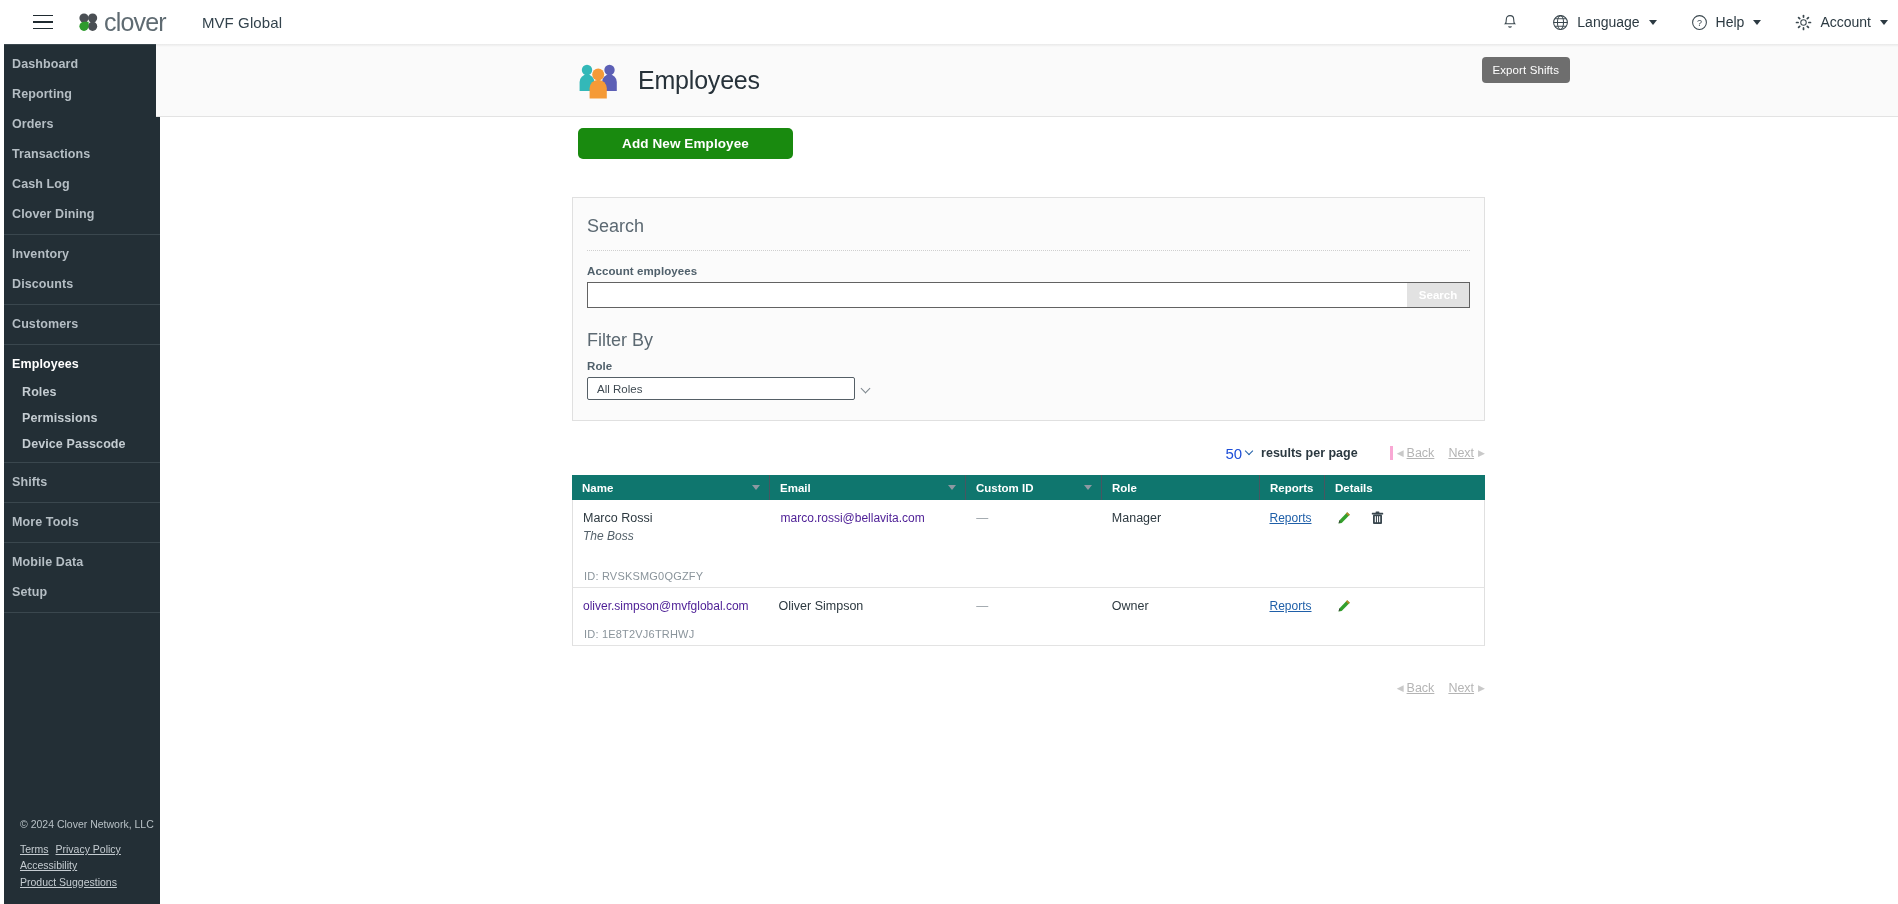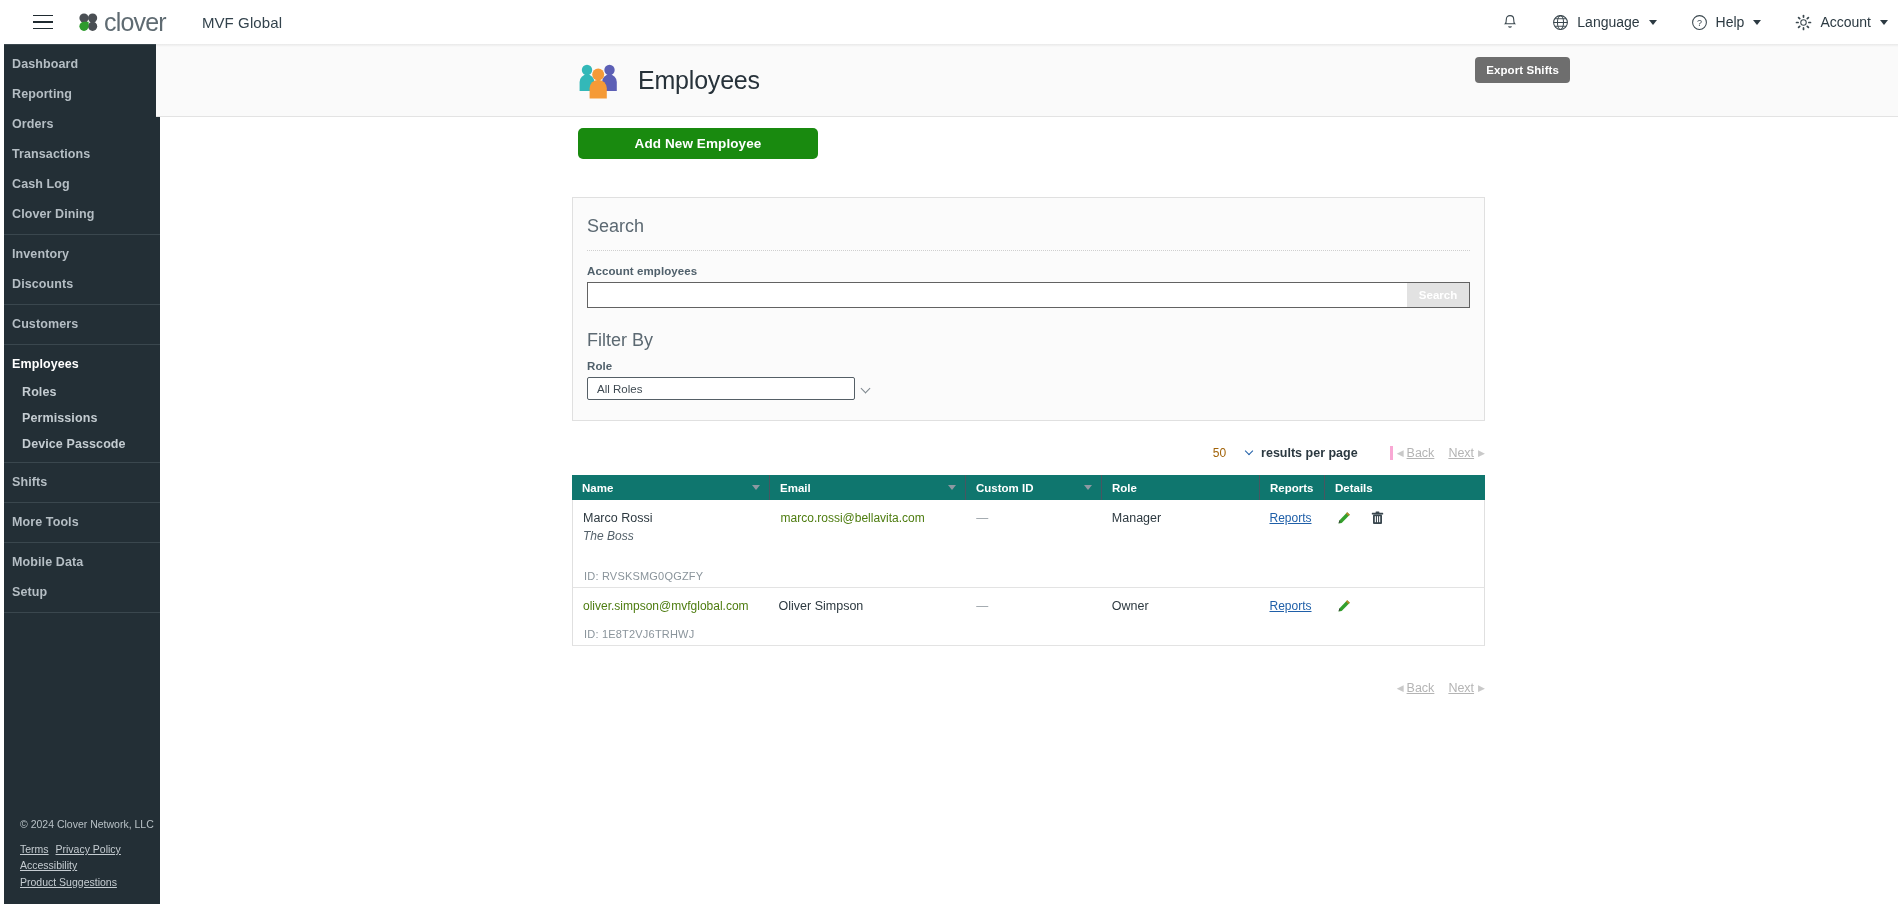--- a/index.html
+++ b/index.html
@@ -93,30 +93,30 @@
   }
   .title-wrap { display: flex; align-items: center; margin-left: 420px; }
   .emp-icon { width: 44px; height: 38px; position: relative; }
   .page-title {
     margin-left: 18px; font-size: 25px; color: #27323a;
     font-weight: 400; letter-spacing: -.2px;
   }
   .export-btn {
     position: absolute; right: 328px; top: 13px;
     background: #6e6e6e; color: #ffffff; font-size: 11.5px;
-    font-weight: bold; border-radius: 4px; padding: 7px 11px;
+    font-weight: normal; border-radius: 4px; padding: 7px 11px;
     cursor: pointer; letter-spacing: .1px;
   }
 
   
   .content { position: absolute; top: 117px; left: 156px; width: 1742px; }
 
   .add-btn {
     position: absolute; left: 422px; top: 11px;
-    width: 240px; height: 31px; background: #198a0f;
+    width: 215px; height: 31px; background: #198a0f;
     color: #ffffff; border-radius: 5px; font-size: 13.5px;
     font-weight: bold; display: flex; align-items: center;
     justify-content: center; cursor: pointer; letter-spacing: .1px;
   }
 
   .panel {
     position: absolute; left: 416px; top: 80px;
     width: 913px; background: #fbfbfb;
     border: 1px solid #e0e0e0;
   }
@@ -158,22 +158,22 @@
     transform: rotate(45deg);
   }
 
   
   .pager {
     position: absolute; left: 416px; top: 324px; width: 913px;
     display: flex; align-items: center; justify-content: flex-end;
     font-size: 12.5px; height: 24px;
   }
   .per-page-num {
-    font-size: 12px; color: #a16207; cursor: pointer;
-    display: flex; align-items: center; gap: 20px;
+    font-size: 15px; color: #1d4ed8; cursor: pointer;
+    display: flex; align-items: center; gap: 4px;
   }
   .num-caret {
     width: 6px; height: 6px; border-right: 1.4px solid #1f5fa8;
     border-bottom: 1.4px solid #1f5fa8; transform: rotate(45deg);
     margin-top: -4px;
   }
   .per-page-lbl {
     font-size: 12.5px; font-weight: bold; color: #2b3840;
     margin-left: 9px; padding-right: 32px; border-right: 3px solid #f9a8d4;
   }
@@ -207,21 +207,21 @@
   .c-details { width: 160px; }
 
   .trow {
     display: flex; border-left: 1px solid #e0e0e0;
     border-right: 1px solid #e0e0e0; border-bottom: 1px solid #e3e3e3;
     background: #ffffff; position: relative;
   }
   .trow.r1 { height: 88px; }
   .trow.r2 { height: 58px; }
   .td { padding: 11px 0 0 10px; font-size: 12.5px; color: #2d3940; }
-  .td.email { font-size: 12px; color: #4d7c0f; }
+  .td.email { font-size: 12px; color: #4c1d95; }
   .sub-italic {
     font-style: italic; font-size: 12px; color: #55626b; margin-top: 4px;
   }
   .id-line {
     position: absolute; left: 11px; font-size: 11px; color: #8a949b;
     letter-spacing: .2px;
   }
   .dash { color: #9aa2a8; font-size: 12px; }
   .rep-link {
     font-size: 12px; color: #1f5fa8; text-decoration: underline;

